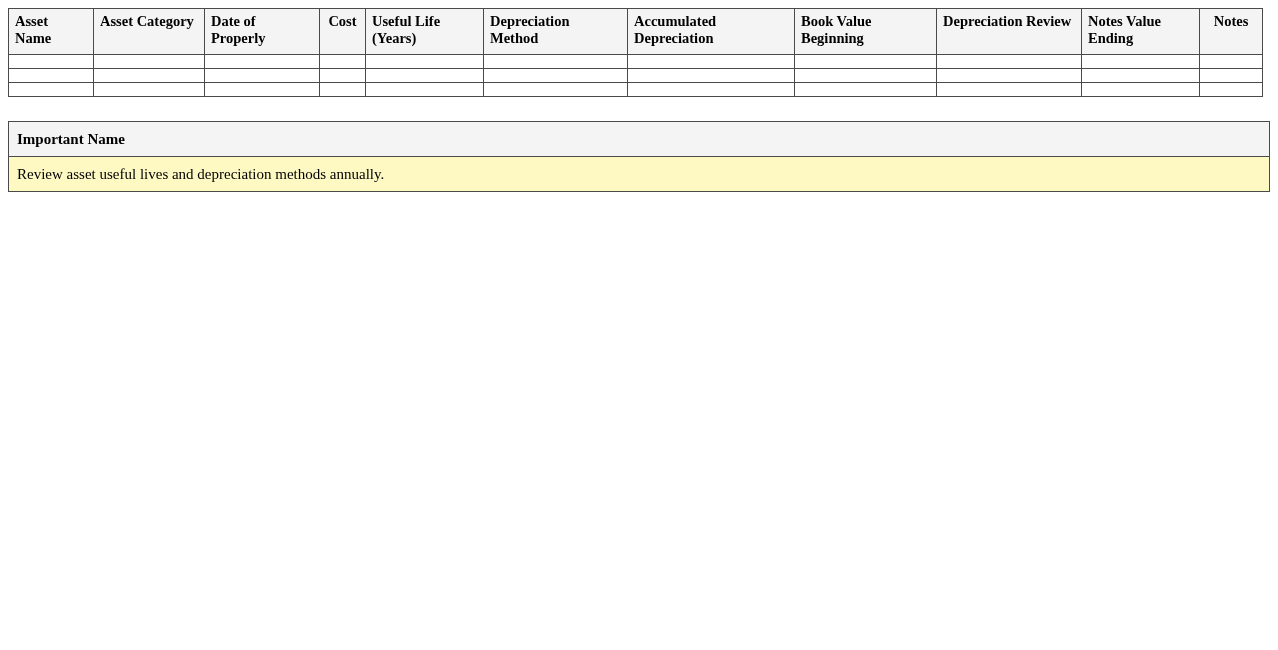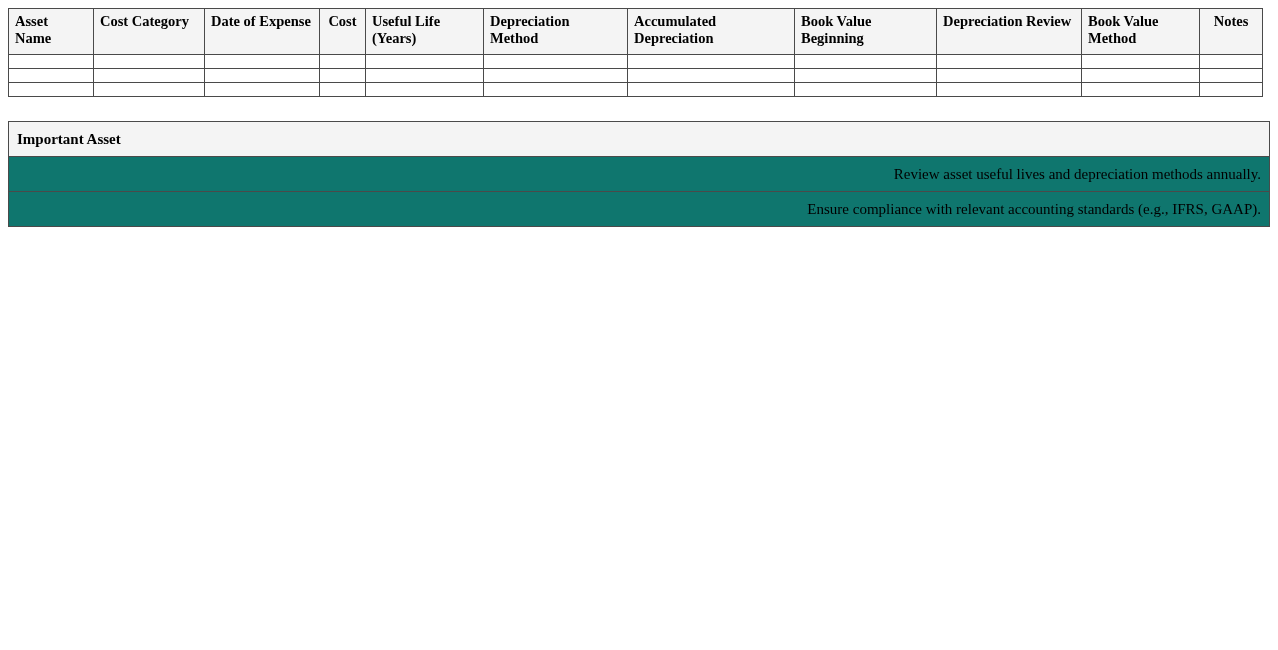--- a/index.html
+++ b/index.html
@@ -77,22 +77,21 @@
     padding: 6px 8px;
     font-size: 15px;
     line-height: 1.2;
     height: 22px;
   }
   table.notes th {
     background: #f4f4f4;
     font-weight: bold;
   }
   table.notes td {
-    background: #0f766e;
-    text-align: right;
+    background: #fef9c3;
   }
 </style>
 </head>
 <body>
 
 <div class="page">
 
   <table class="schedule">
     <colgroup>
       <col class="c-name">
@@ -103,29 +102,29 @@
         <col class="c-method">
         <col class="c-accum">
         <col class="c-bvb">
       <col class="c-depexp">
         <col class="c-bve">
         <col class="c-notes">
     </colgroup>
     <thead>
       <tr>
         <th>Asset Name</th>
-        <th>Cost Category</th>
-        <th>Date of Expense</th>
+        <th>Asset Category</th>
+        <th>Date of Properly</th>
         <th class="hdr-center">Cost</th>
         <th>Useful Life (Years)</th>
         <th>Depreciation Method</th>
         <th>Accumulated Depreciation</th>
         <th>Book Value Beginning</th>
         <th>Depreciation Review</th>
-        <th>Book Value Method</th>
+        <th>Notes Value Ending</th>
         <th class="hdr-center">Notes</th>
       </tr>
     </thead>
     <tbody>
       <tr>
         <td></td>
         <td></td>
         <td></td>
         <td></td>
         <td></td>
@@ -161,26 +160,23 @@
         <td></td>
         <td></td>
         <td></td>
       </tr>
     </tbody>
   </table>
 
   <table class="notes">
     <thead>
       <tr>
-        <th>Important Asset</th>
+        <th>Important Name</th>
       </tr>
     </thead>
     <tbody>
       <tr>
         <td>Review asset useful lives and depreciation methods annually.</td>
-      </tr>
-      <tr>
-        <td>Ensure compliance with relevant accounting standards (e.g., IFRS, GAAP).</td>
       </tr>
     </tbody>
   </table>
 
 </div>
 
 </body></html>

